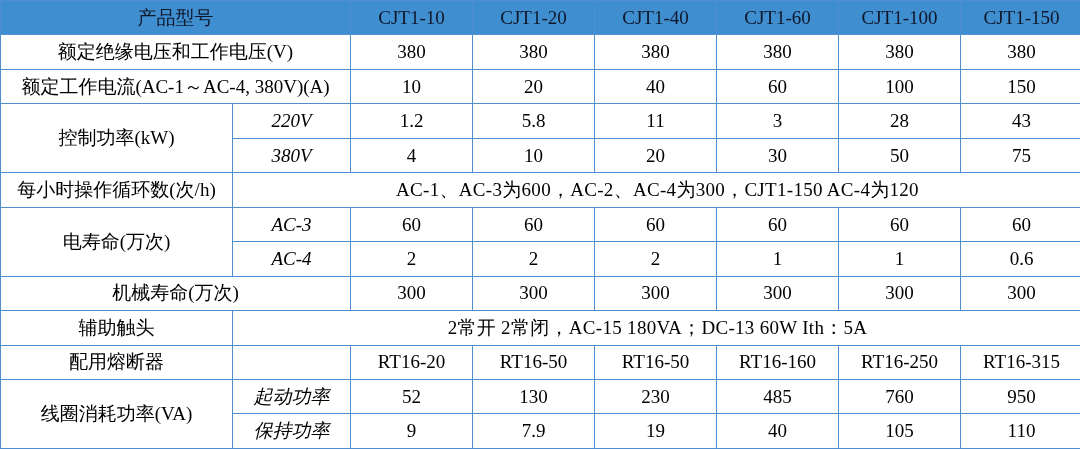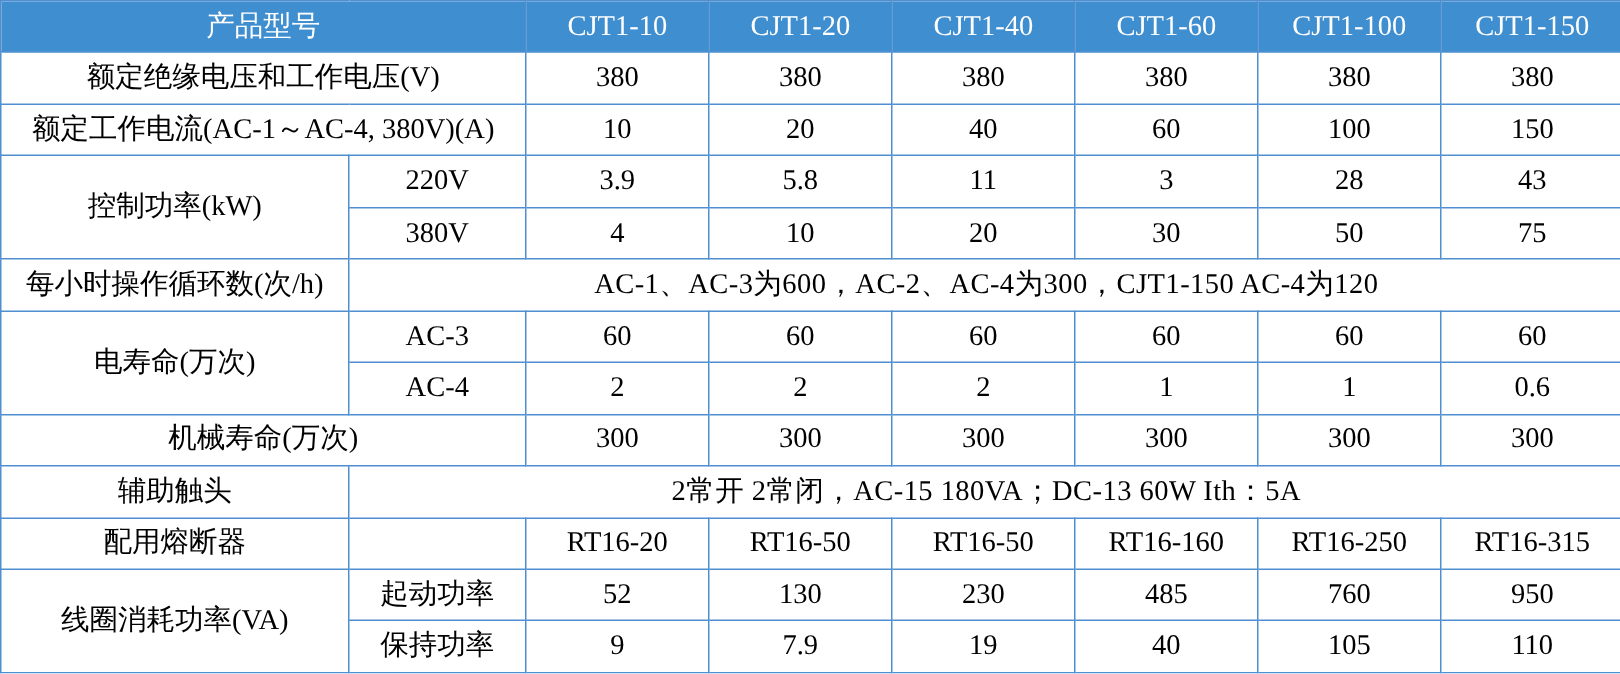--- a/index.html
+++ b/index.html
@@ -23,33 +23,34 @@
     border: 1px solid #4f8fd0;
     text-align: center;
     vertical-align: middle;
     font-weight: normal;
     font-size: 19px;
     padding: 0 2px;
     line-height: 1.15;
   }
   .hdr {
     background: #3f8ed0;
-    color: #ffffff;
+    color: #0f172a;
     font-size: 20px;
   }
   .rowlabel {
     font-size: 20px;
     margin-left: 37px;
   }
   .rowlabel-small {
     font-size: 18px;
     margin-top: 42px;
   }
   .sublabel {
     font-size: 19px;
+    font-style: italic;
   }
   .wide {
     font-size: 19px;
     letter-spacing: 0.3px;
   }
   .c-label { width: 232px; }
   .c-sub { width: 118px; }
   .c-val { width: 122px; }
 </style>
 </head>
@@ -93,21 +94,21 @@
       <td>20</td>
       <td>40</td>
       <td>60</td>
       <td>100</td>
       <td>150</td>
     </tr>
 
     <tr>
       <td class="rowlabel" rowspan="2">控制功率(kW)</td>
       <td class="sublabel">220V</td>
-      <td>3.9</td>
+      <td>1.2</td>
       <td>5.8</td>
       <td>11</td>
       <td>3</td>
       <td>28</td>
       <td>43</td>
     </tr>
     <tr>
       <td class="sublabel">380V</td>
       <td>4</td>
       <td>10</td>

